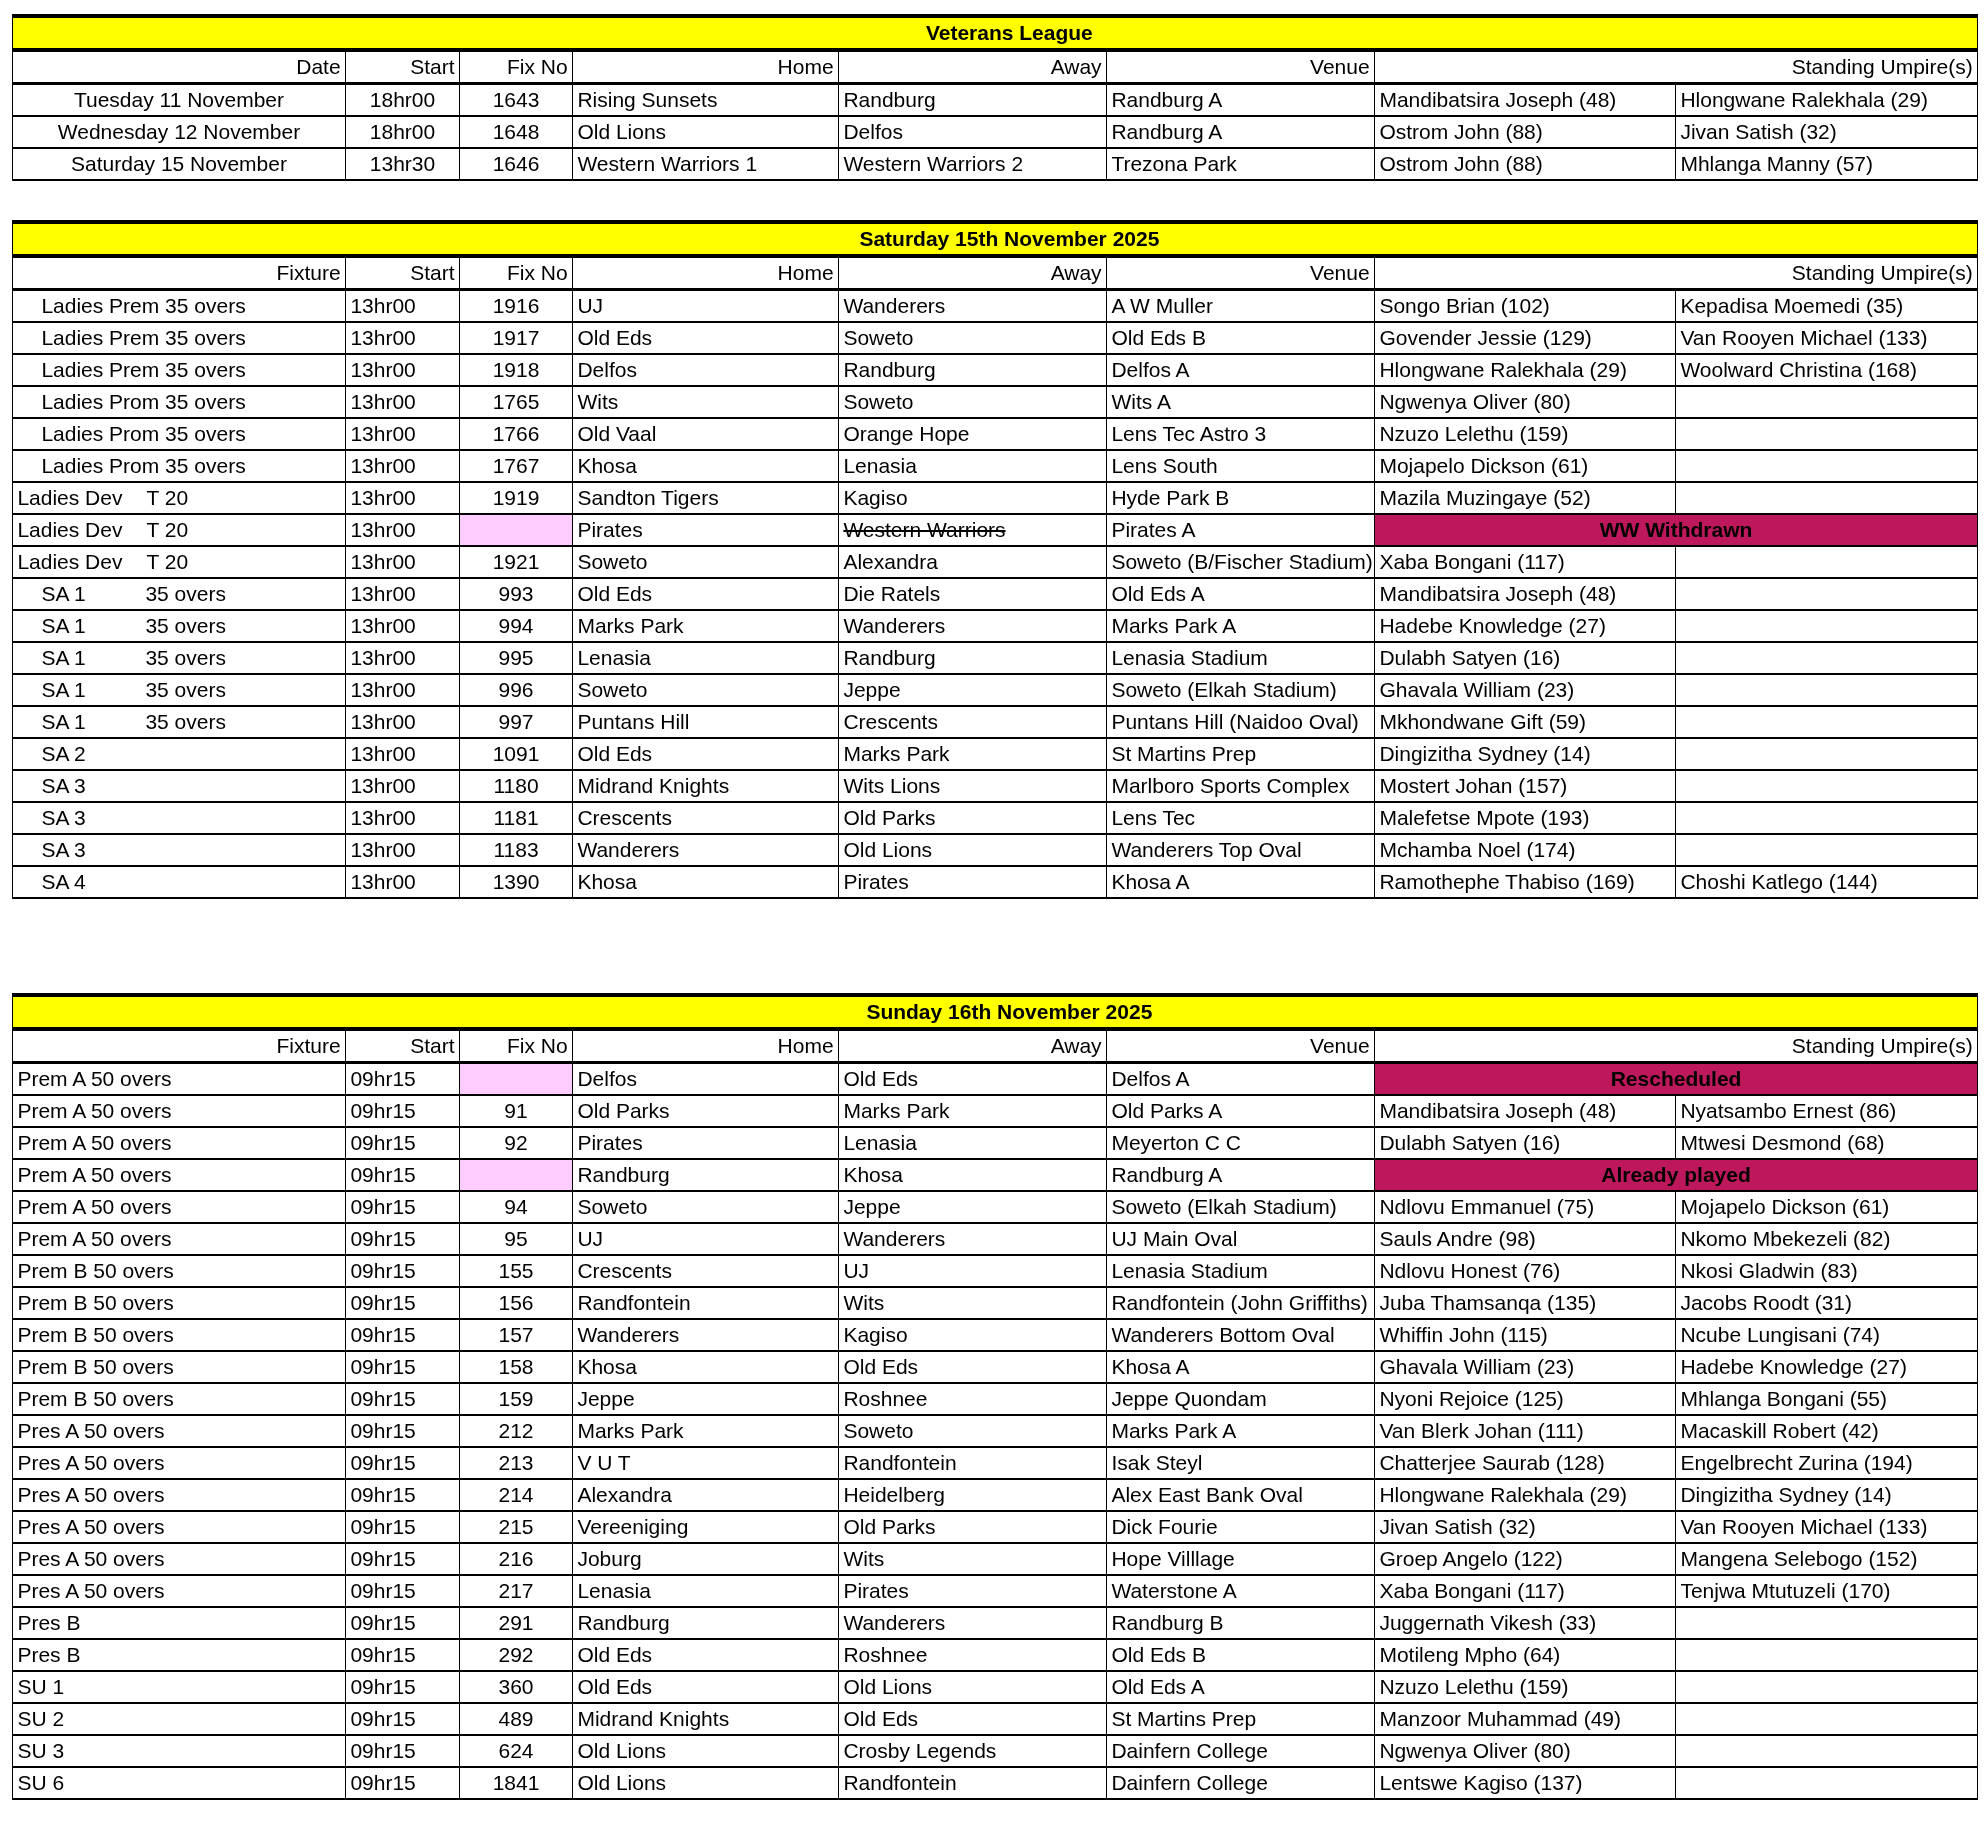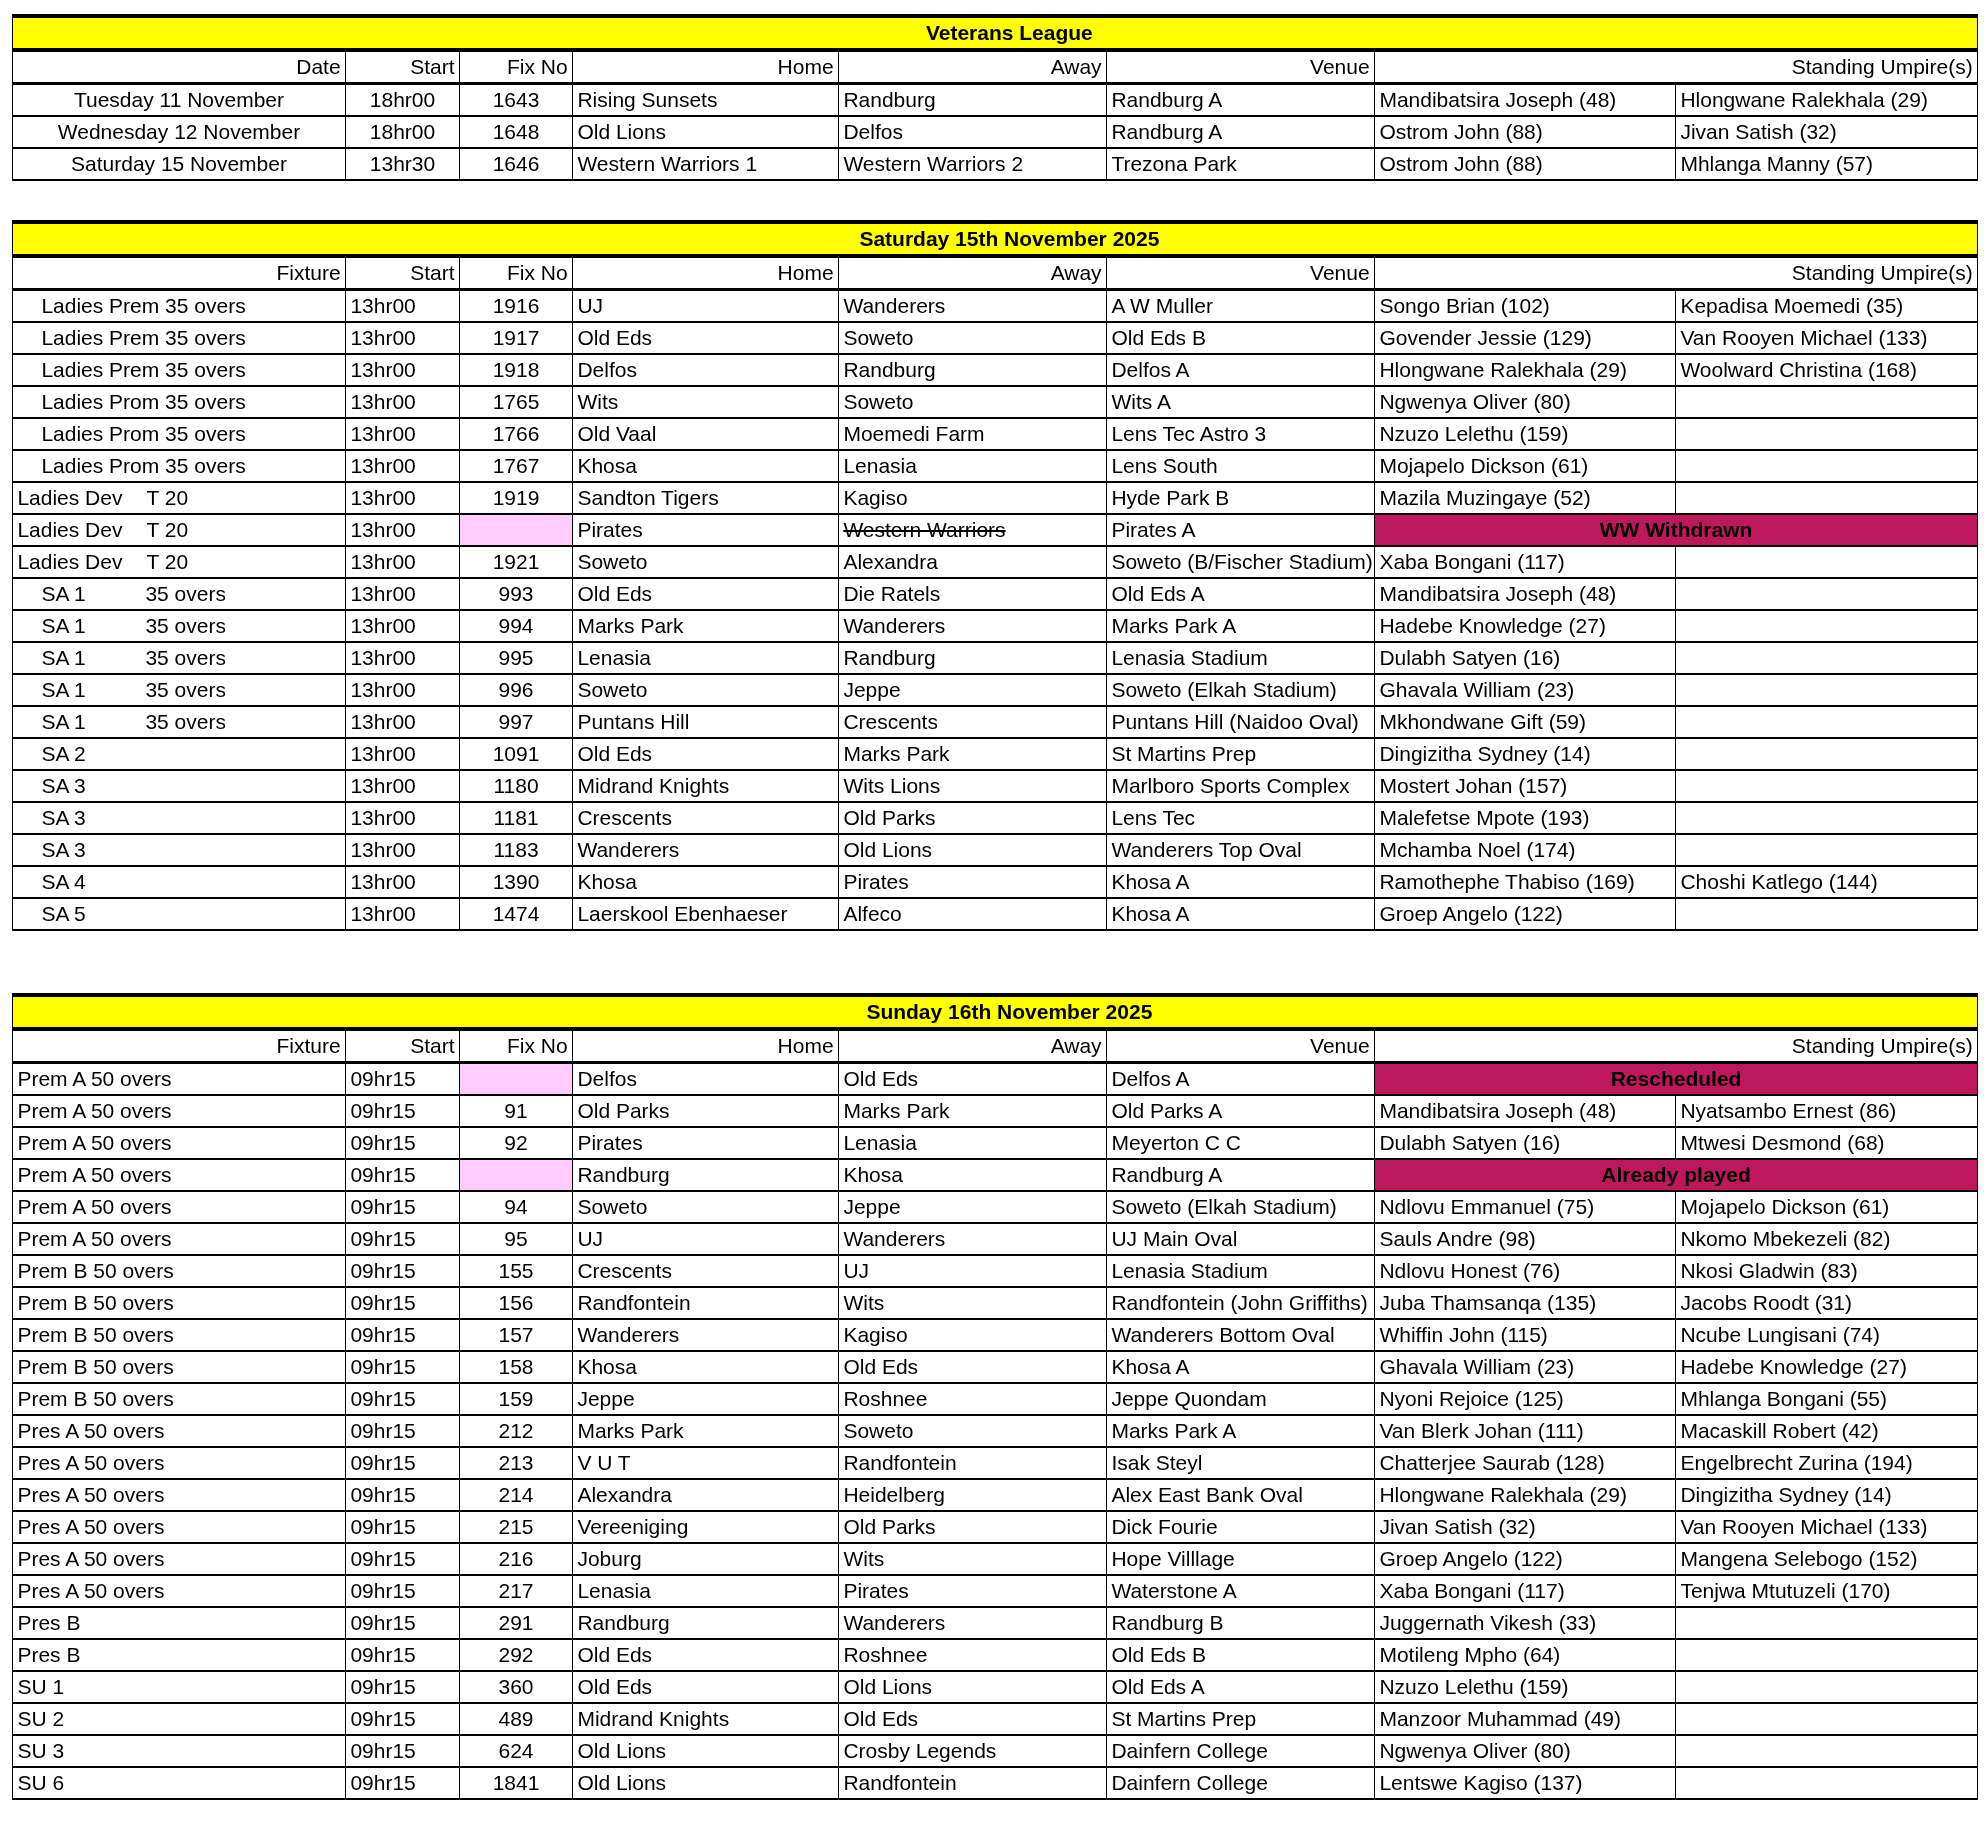--- a/index.html
+++ b/index.html
@@ -166,21 +166,21 @@
           <td class="l">Soweto</td>
           <td class="l">Wits A</td>
           <td class="l">Ngwenya Oliver (80)</td>
           <td class="l"></td>
         </tr>
         <tr class="row">
           <td class="l"><span class="fix-split"><span class="a">Ladies Prom 35 overs</span><span></span></span></td>
           <td class="l">13hr00</td>
           <td class="c">1766</td>
           <td class="l">Old Vaal</td>
-          <td class="l">Moemedi Farm</td>
+          <td class="l">Orange Hope</td>
           <td class="l">Lens Tec Astro 3</td>
           <td class="l">Nzuzo Lelethu (159)</td>
           <td class="l"></td>
         </tr>
         <tr class="row">
           <td class="l"><span class="fix-split"><span class="a">Ladies Prom 35 overs</span><span></span></span></td>
           <td class="l">13hr00</td>
           <td class="c">1767</td>
           <td class="l">Khosa</td>
           <td class="l">Lenasia</td>
@@ -309,30 +309,20 @@
         </tr>
         <tr class="row">
           <td class="l"><span class="fix-split"><span class="a">SA 4</span><span></span></span></td>
           <td class="l">13hr00</td>
           <td class="c">1390</td>
           <td class="l">Khosa</td>
           <td class="l">Pirates</td>
           <td class="l">Khosa A</td>
           <td class="l">Ramothephe Thabiso (169)</td>
           <td class="l">Choshi Katlego (144)</td>
-        </tr>
-        <tr class="row">
-          <td class="l"><span class="fix-split"><span class="a">SA 5</span><span></span></span></td>
-          <td class="l">13hr00</td>
-          <td class="c">1474</td>
-          <td class="l">Laerskool Ebenhaeser</td>
-          <td class="l">Alfeco</td>
-          <td class="l">Khosa A</td>
-          <td class="l">Groep Angelo (122)</td>
-          <td class="l"></td>
         </tr>
       </tbody>
   </table>
 </div>
 
 <div class="sheet" style="top:993px;">
   <table class="fx">
     <colgroup>
         <col class="c1">
         <col class="c2">

